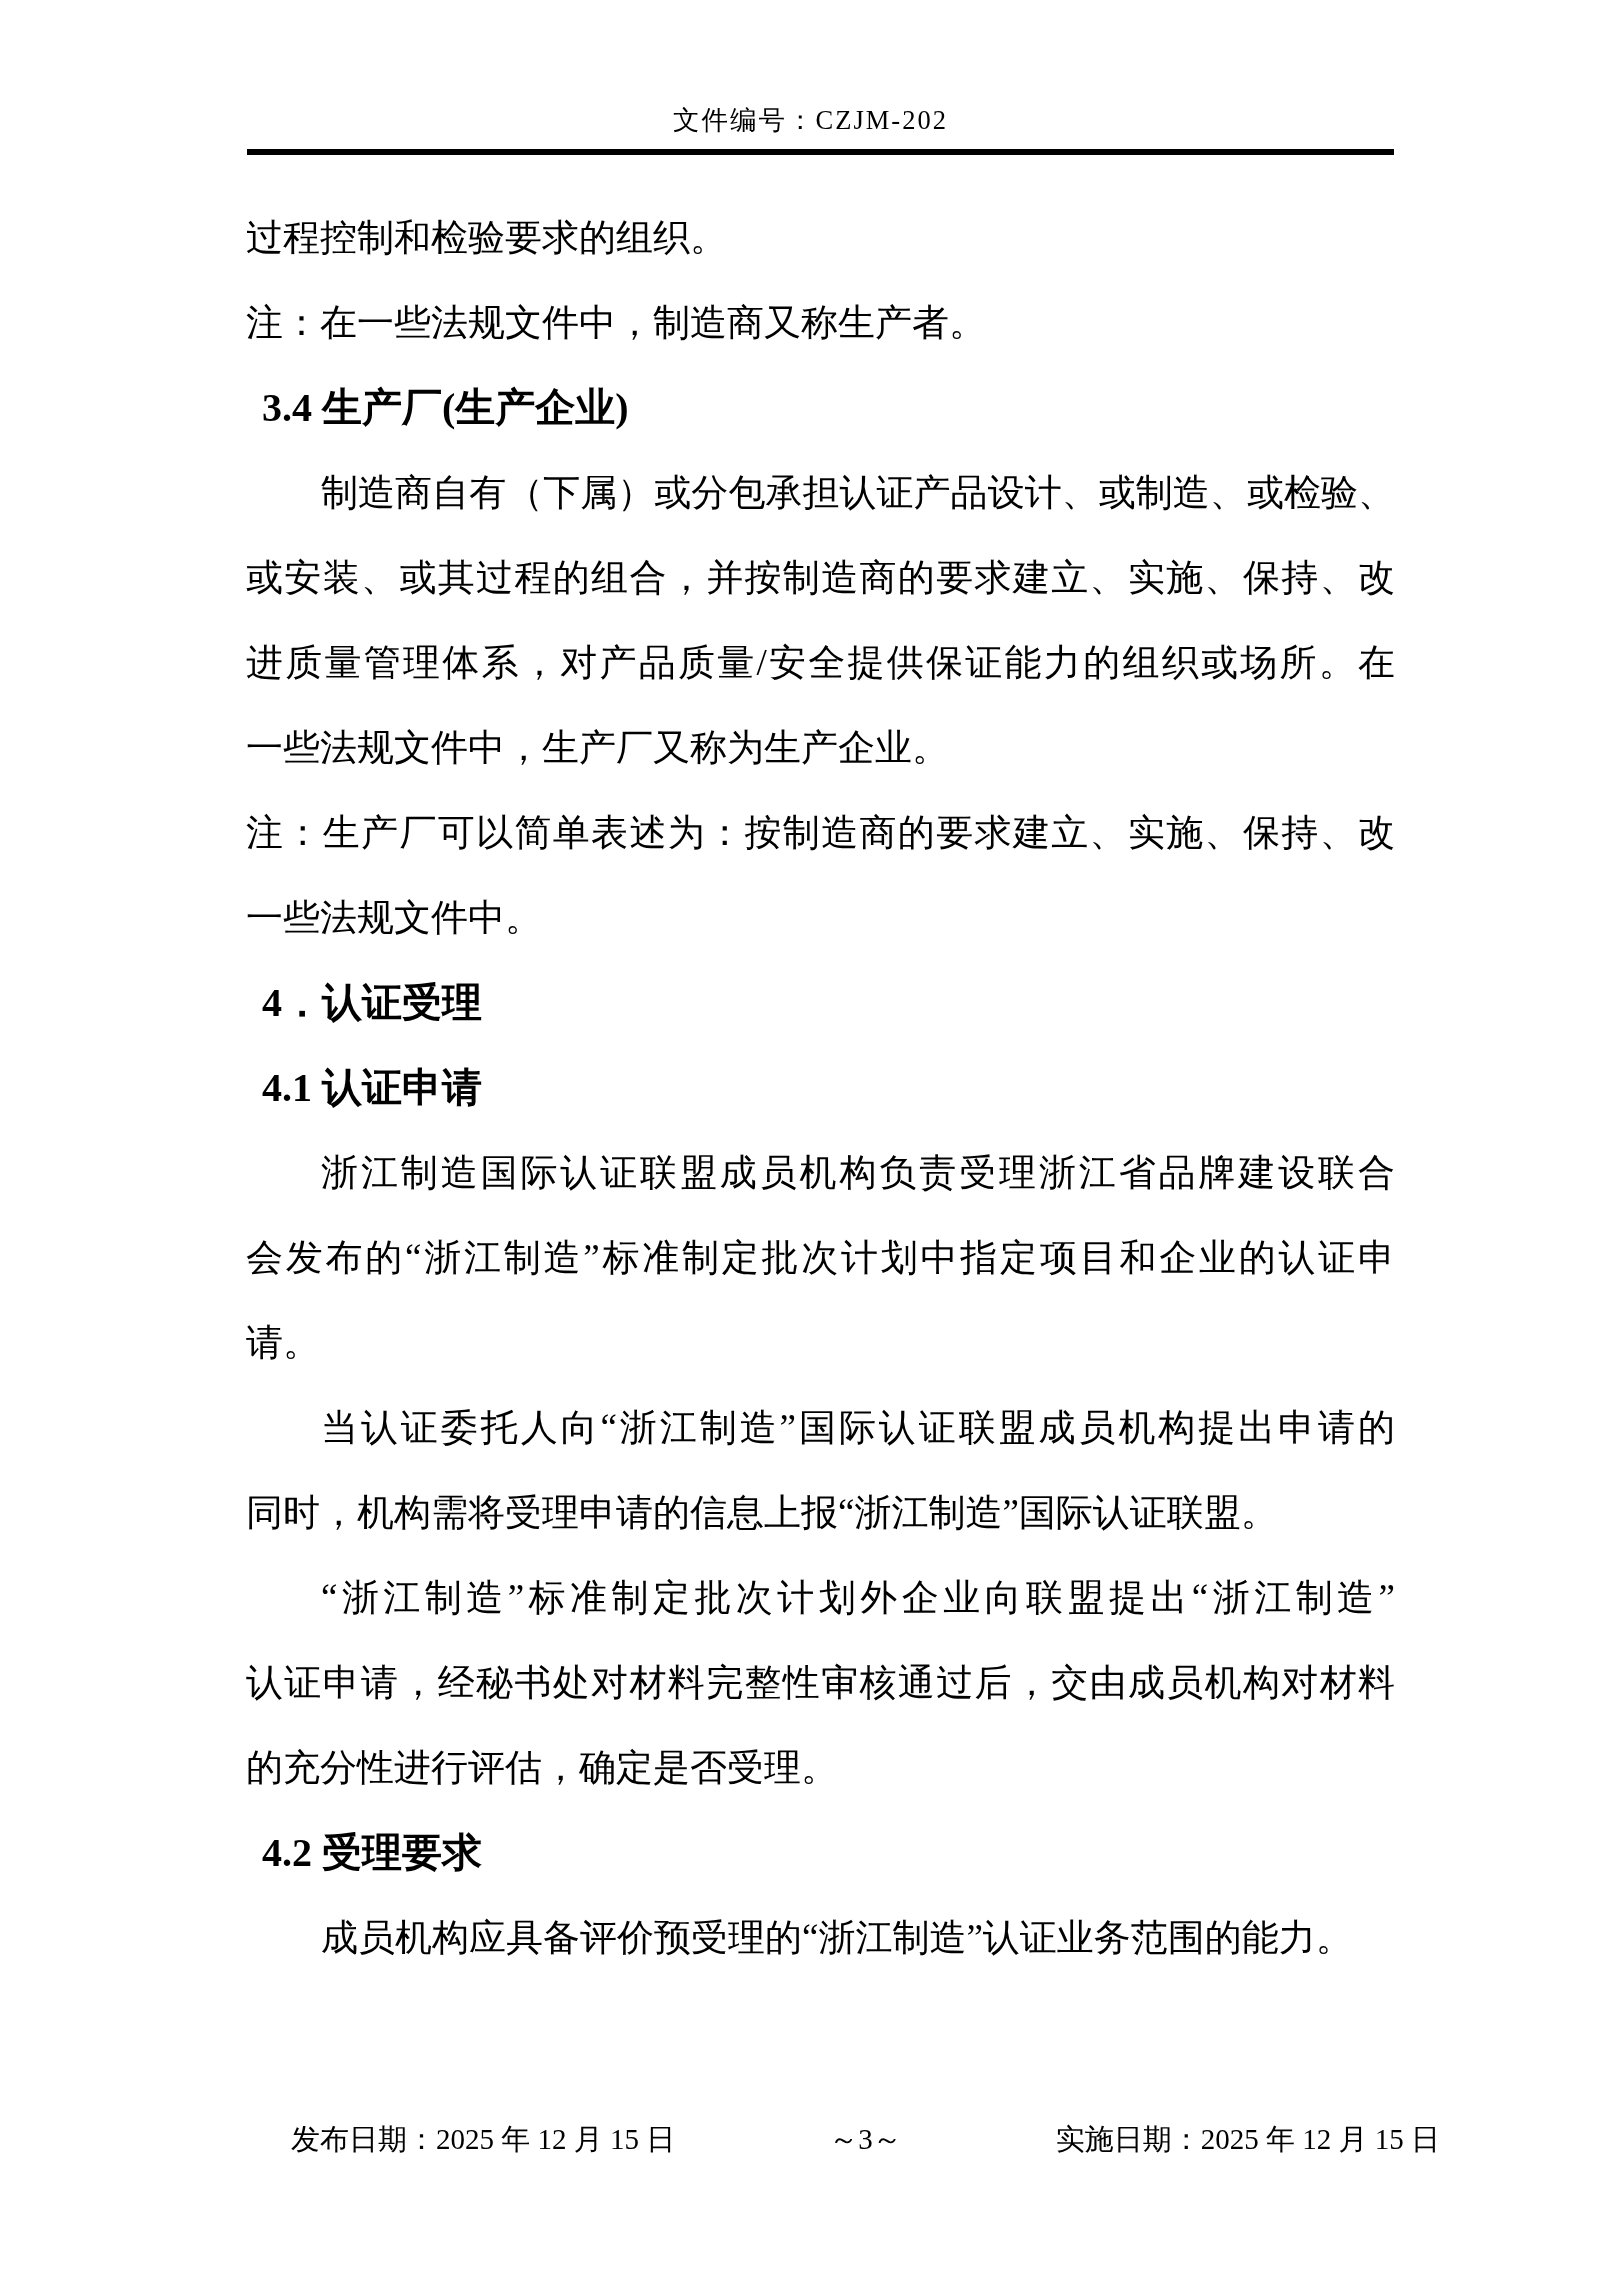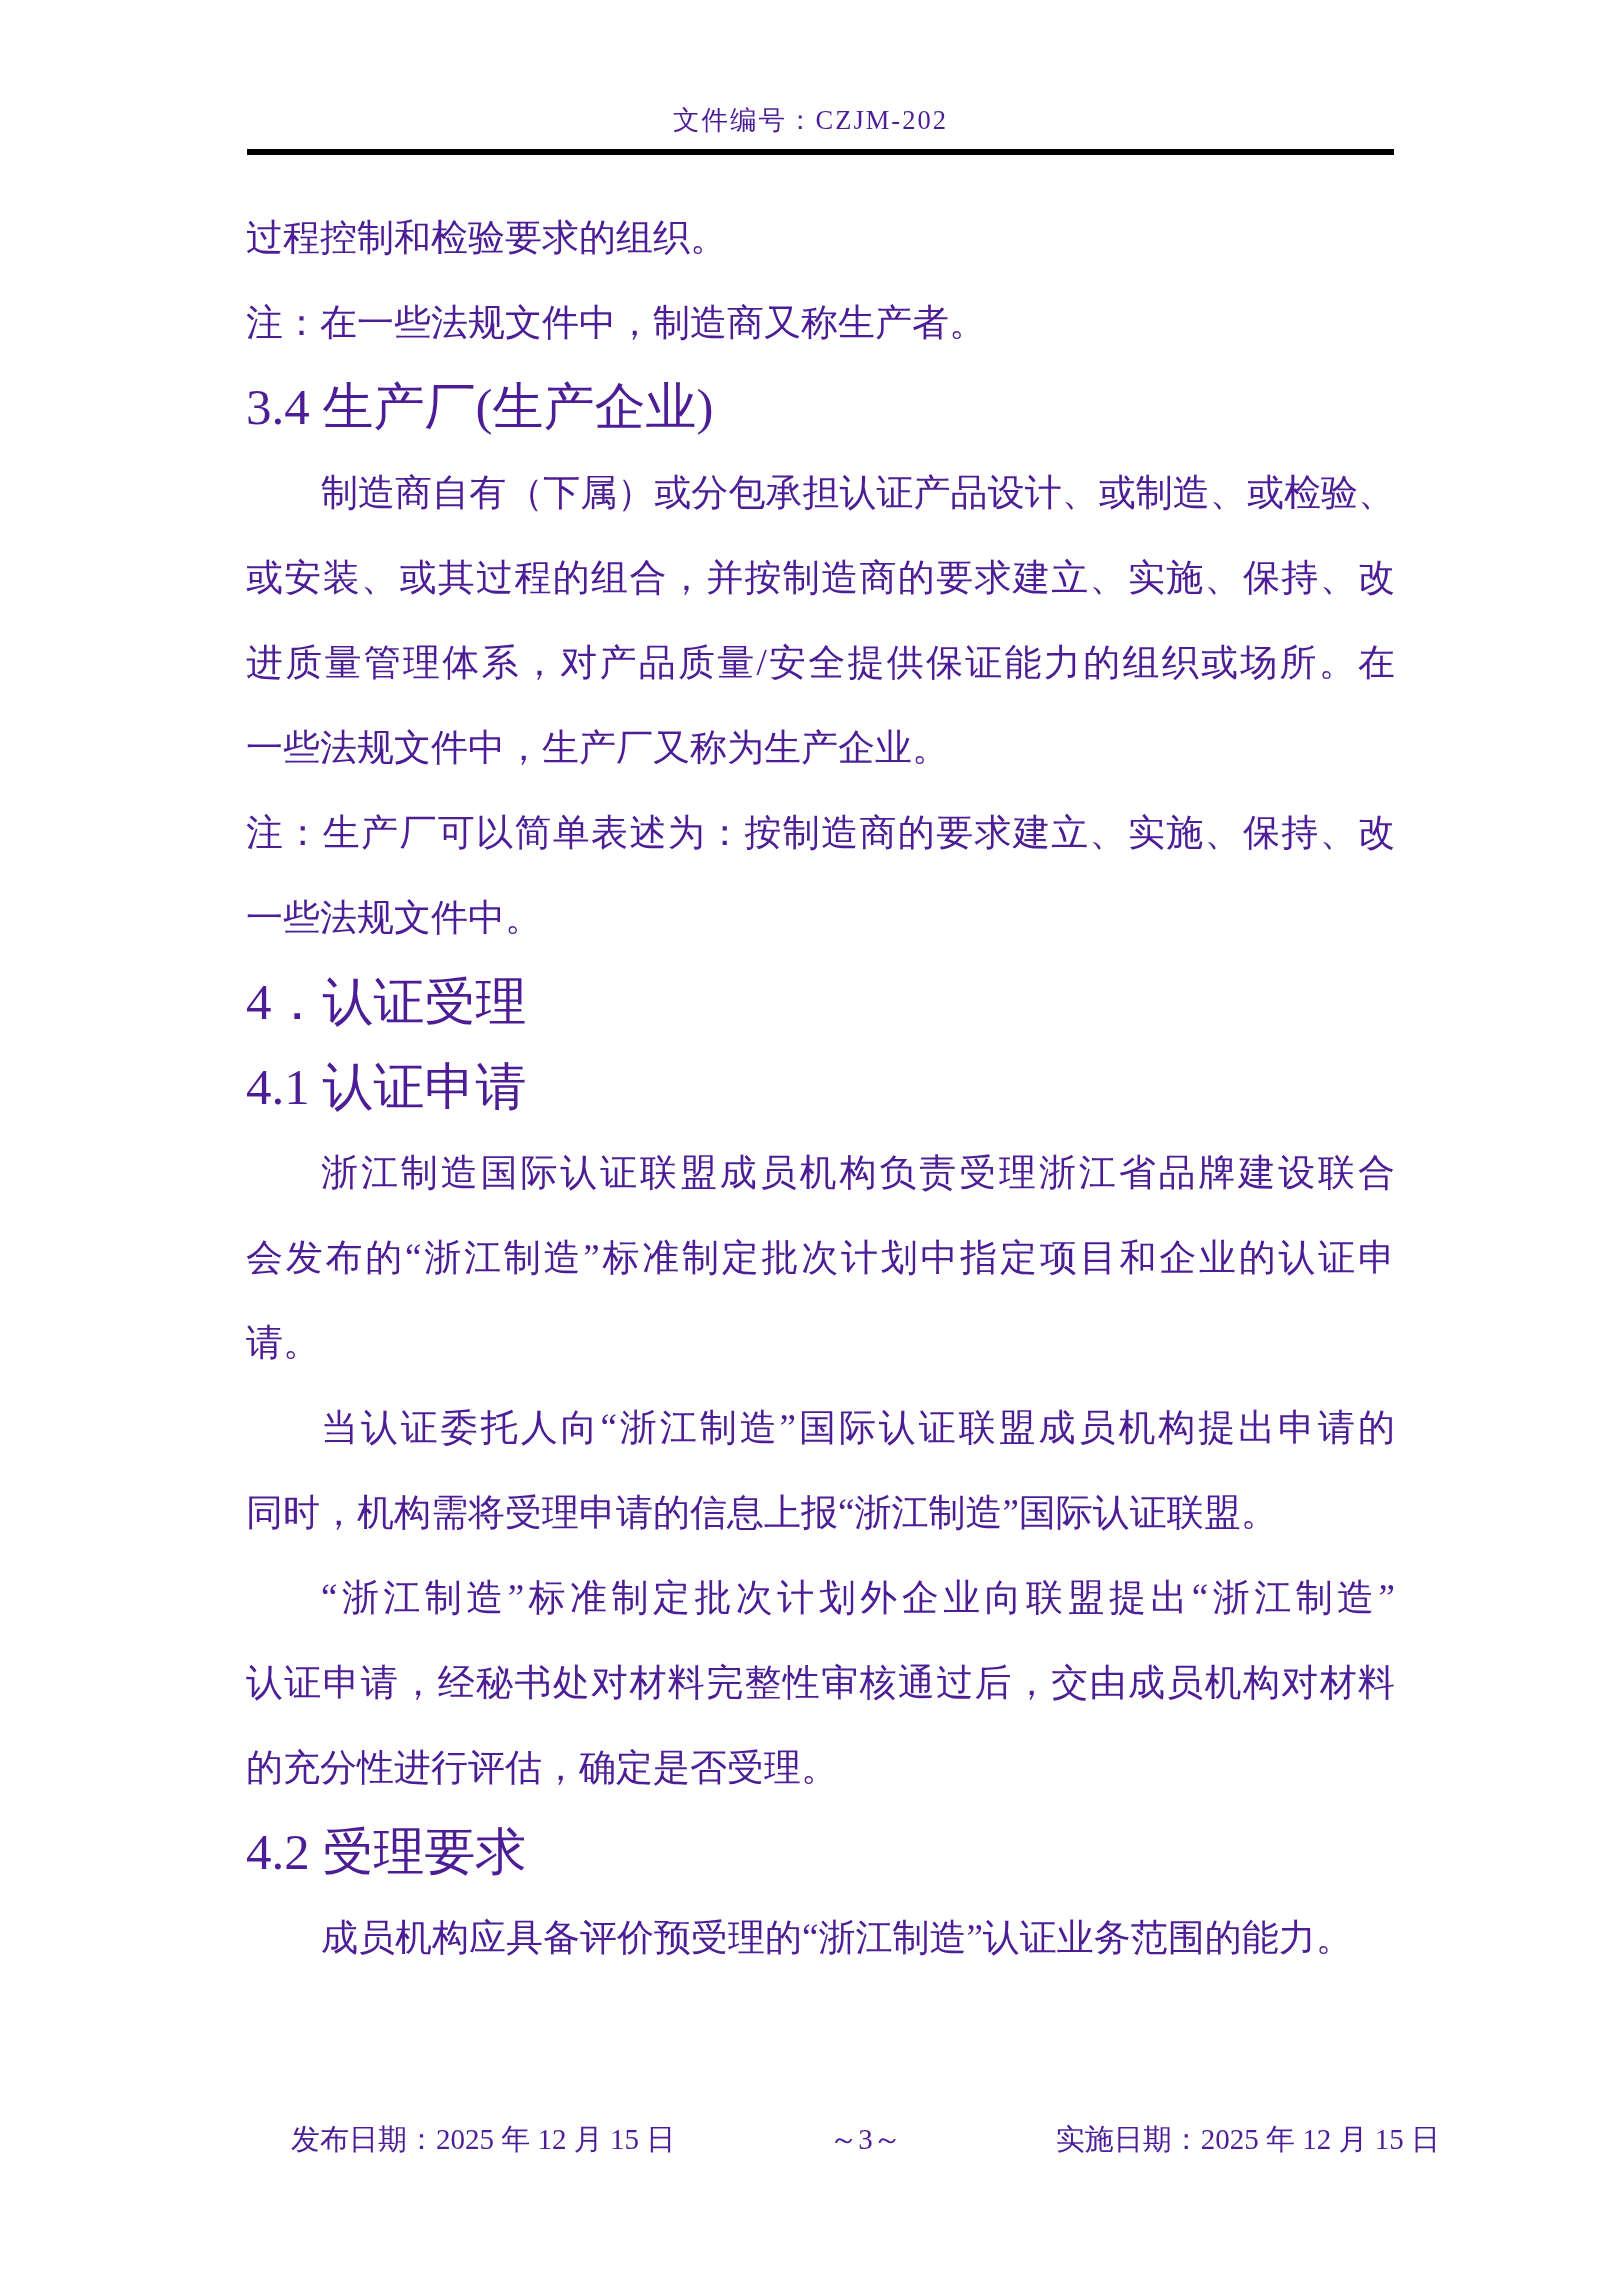--- a/index.html
+++ b/index.html
@@ -1,21 +1,21 @@
 <!DOCTYPE html>
 <html lang="zh"><head>
 <meta charset="utf-8">
 <style>
   html, body { margin: 0; padding: 0; background: #e8e8e8; }
   .page {
     position: relative;
     width: 1621px;
     height: 2293px;
     background: #ffffff;
-    color: #4c1d95;
+    color: #000000;
     font-family: "Liberation Serif", "DejaVu Serif", serif;
     overflow: hidden;
     margin: 0 auto;
   }
   .doc-number {
     position: absolute;
     top: 102px;
     left: 0;
     width: 100%;
     text-align: center;
@@ -44,22 +44,23 @@
     white-space: nowrap;
   }
   .ln.stretch {
     white-space: normal;
     text-align: justify;
     text-align-last: justify;
     text-justify: inter-character;
   }
   .ln.indent { padding-left: 75px; }
   .ln.heading {
-    font-weight: normal;
-    font-size: 51px;
+    font-weight: bold;
+    font-size: 40px;
+    margin-left: 16px;
   }
   .footer {
     position: absolute;
     left: 246px;
     top: 2107px;
     width: 1149px;
     height: 65px;
     display: flex;
     justify-content: space-between;
     align-items: center;

